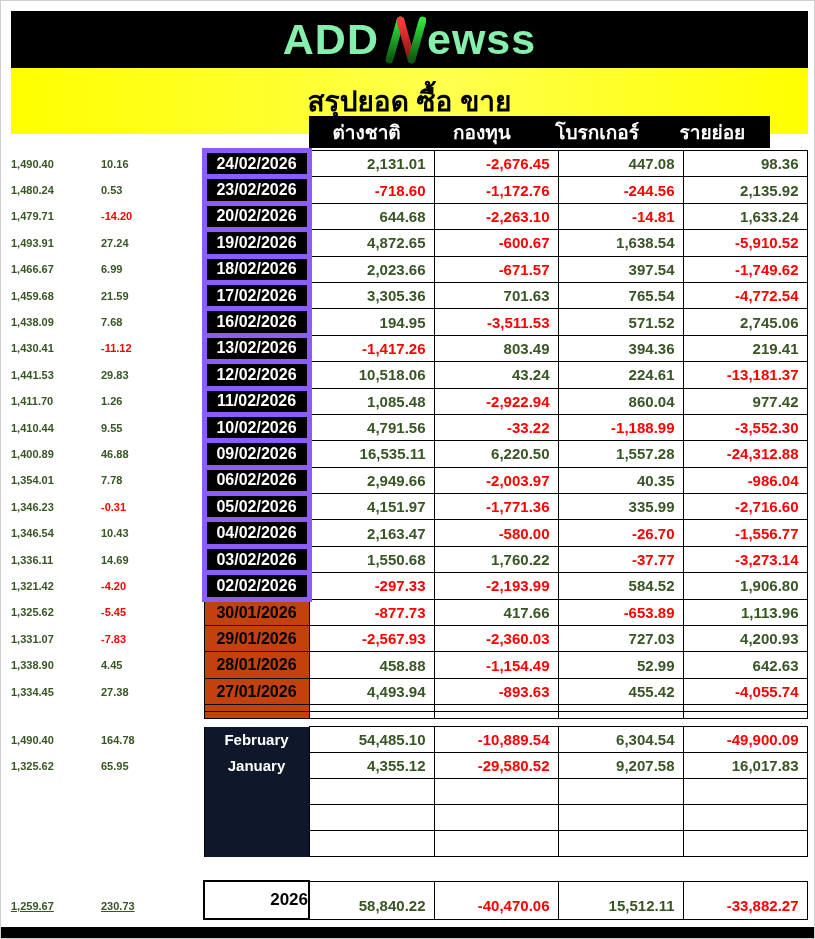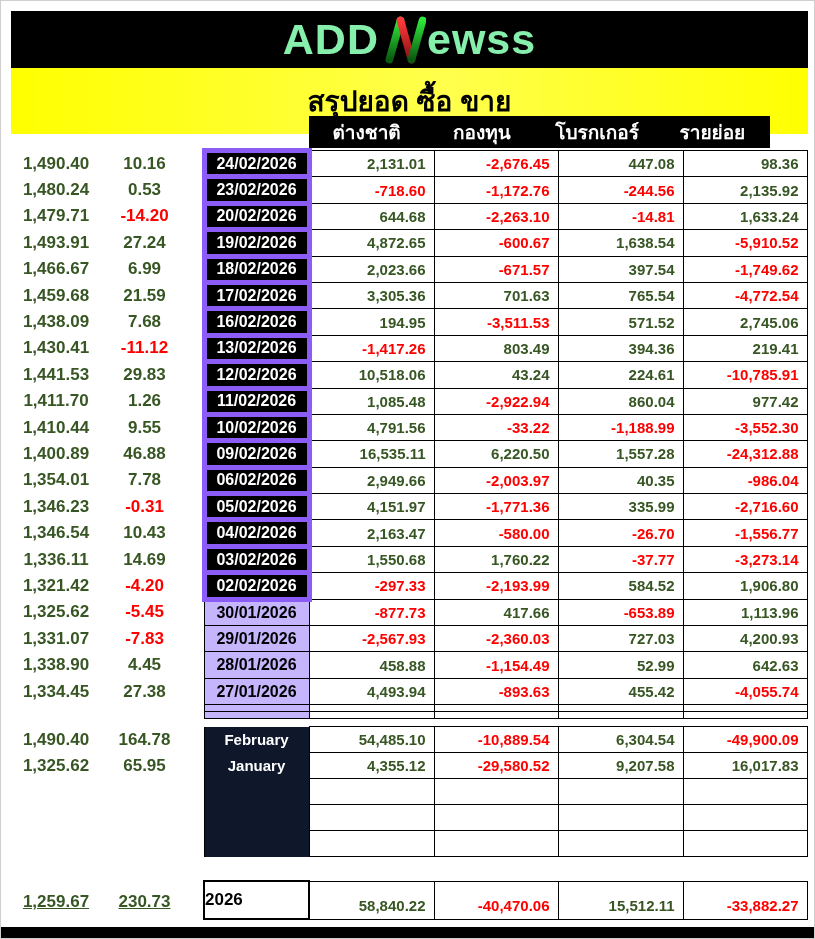--- a/index.html
+++ b/index.html
@@ -26,44 +26,44 @@
     position:absolute;left:308px;top:115px;width:461px;height:32px;background:#000;
     display:flex;align-items:center;
   }
   .col-headers span{flex:1;text-align:center;color:#fff;font-size:19px;font-weight:bold;}
   
   table{border-collapse:collapse;table-layout:fixed;}
   td{padding:0;overflow:hidden;white-space:nowrap;}
   .num{font-weight:bold;font-size:15px;text-align:right;}
   .pos{color:#375623;}
   .neg{color:#ff0000;}
-  .c-index,.c-change{text-align:center;font-weight:bold;font-size:17px;}
+  .c-index,.c-change{text-align:left;font-weight:bold;font-size:11px;}
   .c-data{border:1px solid #000;text-align:right;padding-right:8px;background:#fff;}
   .c-gap{background:#fff;}
   .c-date{
     text-align:center;font-weight:bold;font-size:16px;
   }
   .c-date.inv{background:#000;color:#fff;border:5px solid #8b5cf6;}
-  .c-date.box{background:#c4b5fd;color:#000;border:1px solid #000;}
+  .c-date.box{background:#c2410c;color:#000;border:1px solid #000;}
   .daily-table{position:absolute;left:10px;top:147px;}
   .daily-table tr{height:26.4px;}
   .daily-table tr.thin{height:7px;}
   .monthly-table{position:absolute;left:10px;top:725px;}
   .monthly-table tr{height:26px;}
   .c-label{
     background:#0f172a;color:#fff;text-align:center;font-weight:bold;font-size:15px;
     border-left:1px solid #000;border-right:1px solid #000;
   }
   .year-table{position:absolute;left:10px;top:879px;}
   .year-table tr{height:38px;}
   .year-table .c-data{vertical-align:bottom;padding-bottom:5px;}
   .year-table .c-index,.year-table .c-change{vertical-align:bottom;padding-bottom:7px;text-decoration:underline;}
   .c-year-label{
     background:#fff;color:#000;border:2px solid #000;
-    text-align:left;font-weight:bold;font-size:17px;vertical-align:middle;
+    text-align:right;font-weight:bold;font-size:17px;vertical-align:middle;
   }
   .footer-bar{position:absolute;left:0;top:926px;width:813px;height:11px;background:#000;}
 </style>
 </head>
 <body>
 
 <div class="page">
 
   <div class="logo-banner">
     <span class="logo-text">ADD</span>
@@ -201,21 +201,21 @@
   </tr>
 
   <tr>
     <td class="c-index num pos">1,441.53</td>
     <td class="c-change num pos">29.83</td>
     <td class="c-gap"></td>
     <td class="c-date inv">12/02/2026</td>
     <td class="c-data num pos">10,518.06</td>
     <td class="c-data num pos">43.24</td>
     <td class="c-data num pos">224.61</td>
-    <td class="c-data num neg">-10,785.91</td>
+    <td class="c-data num neg">-13,181.37</td>
   </tr>
 
   <tr>
     <td class="c-index num pos">1,411.70</td>
     <td class="c-change num pos">1.26</td>
     <td class="c-gap"></td>
     <td class="c-date inv">11/02/2026</td>
     <td class="c-data num pos">1,085.48</td>
     <td class="c-data num neg">-2,922.94</td>
     <td class="c-data num pos">860.04</td>

